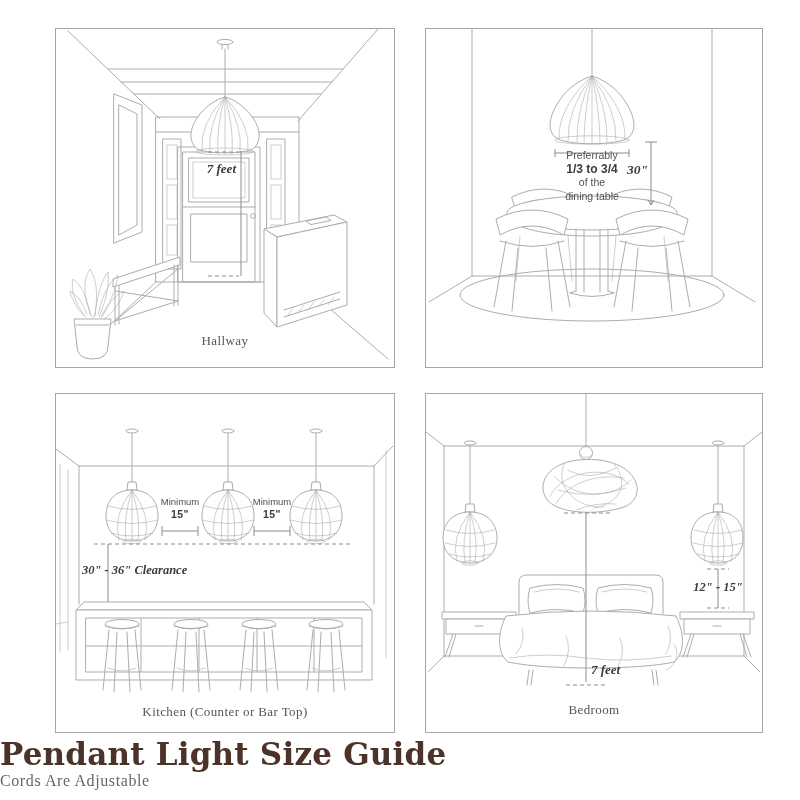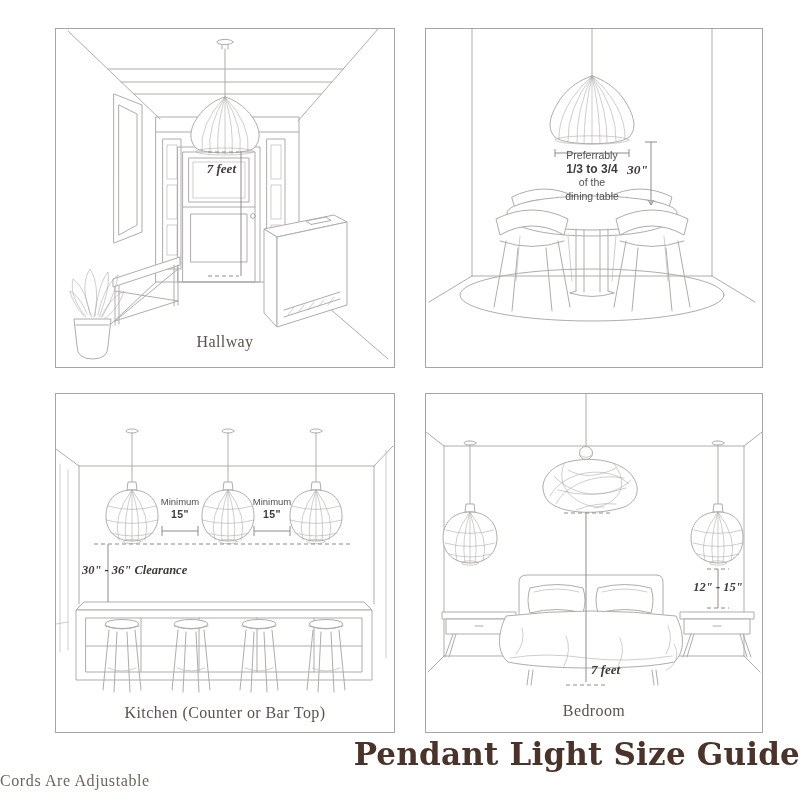--- a/index.html
+++ b/index.html
@@ -9,31 +9,31 @@
   }
   .panel{position:absolute;border:1px solid var(--c-panel-border,#a5a5a5);background:#fff;margin:8px;}
   .panel svg{position:absolute;left:0;top:0;}
   
   .s{fill:none;stroke:var(--c-line,#aeadaa);stroke-width:1;stroke-linecap:round;stroke-linejoin:round;}
   .f{fill:#fff;stroke:var(--c-line,#aeadaa);stroke-width:1;stroke-linejoin:round;}
   .t{fill:none;stroke:var(--c-line,#aeadaa);stroke-width:.6;stroke-linecap:round;}
   .m{fill:none;stroke:var(--c-measure-line,#8f8d8a);stroke-width:1;stroke-linecap:butt;}
   .dash{stroke-dasharray:4 3;}
   
-  .caption{position:absolute;left:0;right:0;text-align:center;font-size:16px;
+  .caption{position:absolute;left:0;right:0;text-align:center;font-size:13px;
     color:var(--c-caption,#5a544d);letter-spacing:.4px;}
   .lab{position:absolute;font-style:italic;font-weight:bold;font-size:13px;
     color:var(--c-measure-text,#3f3b38);line-height:1.1;}
   .note{position:absolute;font-family:"Liberation Sans",sans-serif;font-size:10.5px;
     color:var(--c-note-text,#4f4f4f);text-align:center;line-height:13.5px;}
   .note .bold{font-weight:bold;font-size:12px;color:#3c3c3c;}
   .minlab{position:absolute;font-family:Liberation Sans, sans-serif;font-size:9.5px;
     color:var(--c-note-text,#4f4f4f);text-align:center;line-height:12px;}
   .minlab .bold{font-weight:bold;font-size:10.5px;color:#3c3c3c;letter-spacing:.5px;}
-  .title{position:absolute;left:0;right:0;top:736px;text-align:right;
+  .title{position:absolute;left:0;right:0;top:736px;text-align:left;
     font-family:"DejaVu Serif","Liberation Serif",serif;font-weight:bold;font-size:31px;
     color:var(--c-title,#4b3329);letter-spacing:.2px;}
   .subtitle{position:absolute;left:0;right:0;top:772px;text-align:left;
     font-size:16px;color:var(--c-subtitle,#6e655c);letter-spacing:.6px;}
 </style>
 </head>
 <body>
 
 <figure class="panel" style="left:47px;top:20px;width:338px;height:338px">
   <svg width="338" height="338" viewBox="0 0 338 338">

